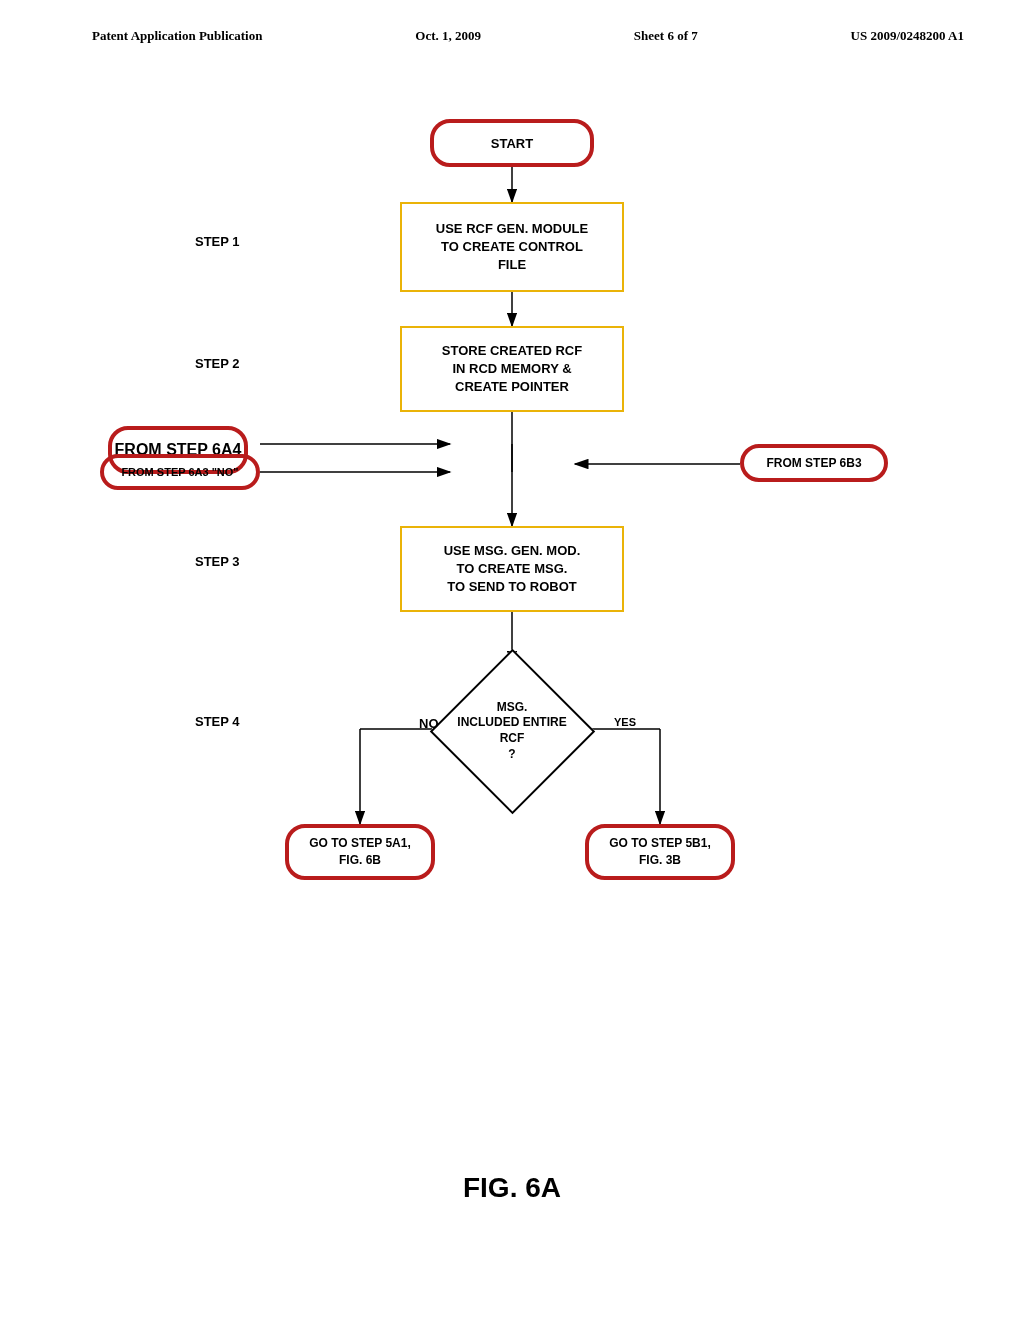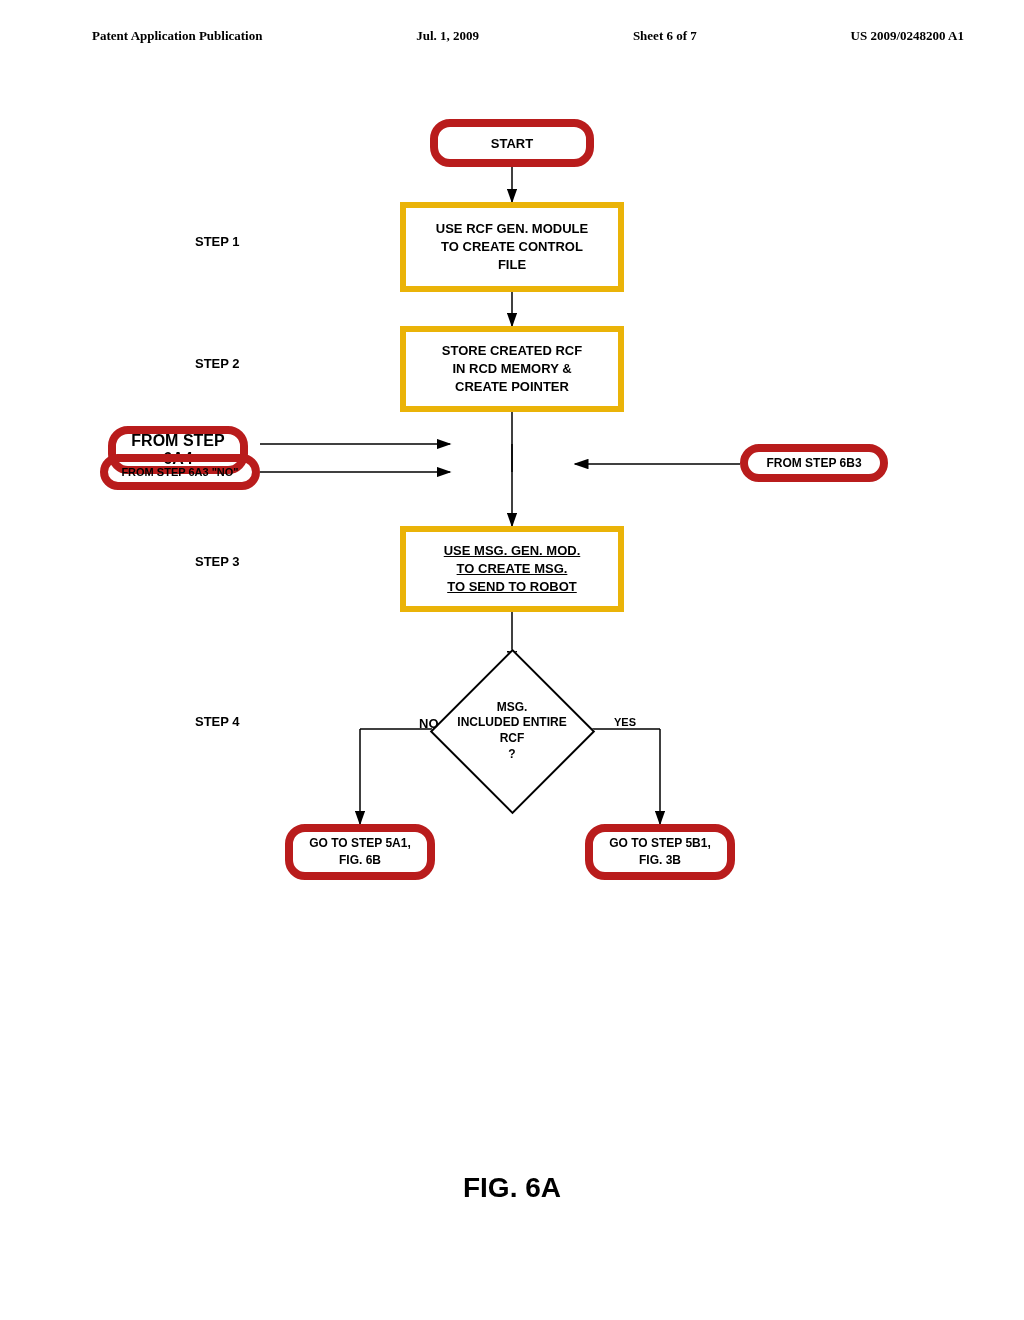--- a/index.html
+++ b/index.html
@@ -33,26 +33,26 @@
       display: flex;
       align-items: center;
       justify-content: center;
       text-align: center;
       font-size: 13px;
       font-weight: bold;
       font-family: Arial, sans-serif;
     }
 
     .rounded-rect {
-      border: 8px solid #b91c1c;
+      border: 4px solid #b91c1c;
       border-radius: 20px;
     }
 
     .rect {
-      border: 6px solid #eab308;
+      border: 2px solid #eab308;
       border-radius: 0;
     }
 
     .diamond-wrapper {
       position: absolute;
       display: flex;
       align-items: center;
       justify-content: center;
     }
 
@@ -117,21 +117,21 @@
       font-size: 28px;
       font-weight: bold;
       font-family: Arial, sans-serif;
     }
   </style>
 </head>
 <body>
 
 <div class="header">
   <span>Patent Application Publication</span>
-  <span>Jul. 1, 2009</span>
+  <span>Oct. 1, 2009</span>
   <span>Sheet 6 of 7</span>
   <span>US 2009/0248200 A1</span>
 </div>
 
 <div class="diagram-container">
 
   <svg class="arrows-svg">
     <defs>
       <marker id="arrowhead" markerWidth="10" markerHeight="7" refX="9" refY="3.5" orient="auto">
         <polygon points="0 0, 10 3.5, 0 7" fill="#000"></polygon>
@@ -197,21 +197,21 @@
 
   <div class="flow-item rounded-rect" style="left: 740px; top: 380px; width: 148px; height: 38px; font-size: 12px;">
     <span>FROM STEP 6B3</span>
   </div>
 
   <div class="step-label" style="left: 195px; top: 490px;">
     <span>STEP 3</span>
   </div>
 
   <div class="flow-item rect" style="left: 400px; top: 462px; width: 224px; height: 86px; line-height: 1.4;">
-    <span style="white-space: pre-line; text-decoration: underline;">USE MSG. GEN. MOD.
+    <span style="white-space: pre-line;">USE MSG. GEN. MOD.
 TO CREATE MSG.
 TO SEND TO ROBOT</span>
   </div>
 
   <div class="step-label" style="left: 195px; top: 650px;">
     <span>STEP 4</span>
   </div>
 
   <div class="diamond-wrapper" style="left: 432px; top: 597px; width: 160px; height: 140px;">
     <div class="diamond">

